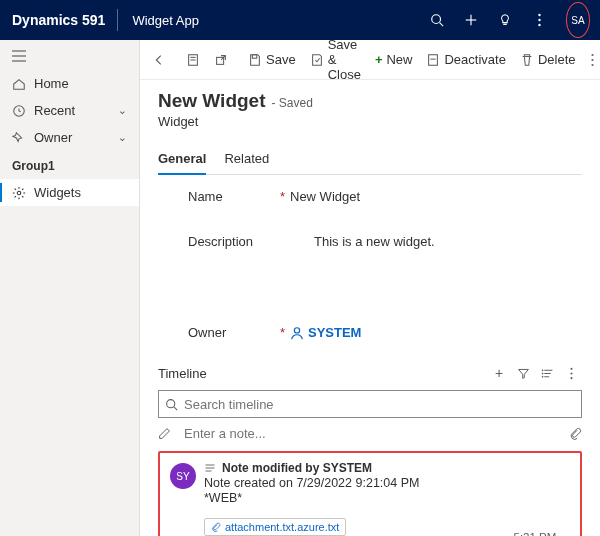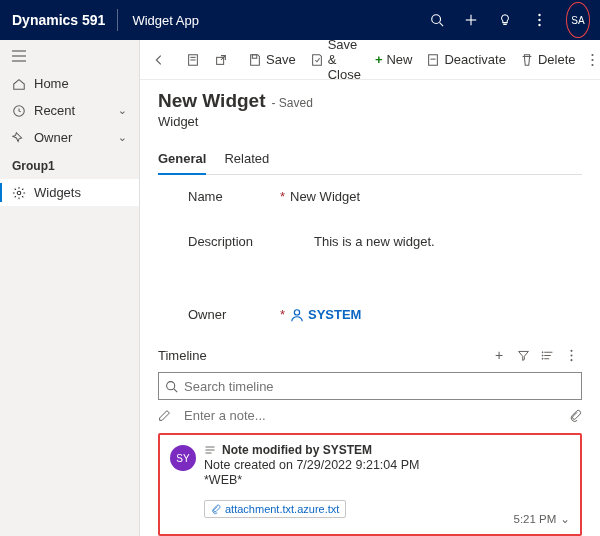--- a/index.html
+++ b/index.html
@@ -33,21 +33,21 @@
   .subtitle { font-size: 13px; color: #323130; margin-top: 2px; }
   .tabs { display: flex; gap: 18px; margin-top: 16px; border-bottom: 1px solid #e1dfdd; }
   .tab { padding: 6px 0 8px; font-size: 13px; color: #323130; cursor: pointer; position: relative; }
   .tab.active { font-weight: 600; }
   .tab.active::after { content:""; position:absolute; left:0; right:0; bottom:-1px; height:2px; background:#0078d4; }
   .form { padding: 14px 10px 6px 30px; }
   .field { display: flex; align-items: flex-start; margin-bottom: 30px; font-size: 13px; }
   .field .lbl { width: 92px; color: #323130; }
   .field .req { color: #a4262c; width: 10px; }
   .field .val { color: #323130; }
-  .field.desc { margin-bottom: 58px; gap: 12px; }
+  .field.desc { margin-bottom: 76px; gap: 12px; }
   .owner-val { color: #0b66c3; font-weight: 600; display: flex; align-items: center; gap: 4px; }
   .timeline-hdr { display: flex; align-items: center; margin-top: 6px; padding: 0 0 4px 0; }
   .timeline-hdr .t-title { font-size: 13px; }
   .tl-icons { margin-left: auto; display: flex; gap: 2px; }
   .tl-icons .ic { width: 22px; height: 22px; display:flex; align-items:center; justify-content:center; color:#605e5c; cursor:pointer; font-size: 14px; }
   .searchbox { margin-top:2px; border:1px solid #8a8886; height:28px; display:flex; align-items:center; padding:0 6px; gap:6px; }
   .searchbox input { border:none; outline:none; flex:1; font-size:13px; }
   .note-entry-row { display:flex; align-items:center; padding:8px 0 6px; gap:8px; }
   .note-entry-row .pencil { color:#605e5c; width:18px; text-align:center; }
   .note-input { flex:1; border:none; outline:none; font-size:13px; color:#605e5c; }

